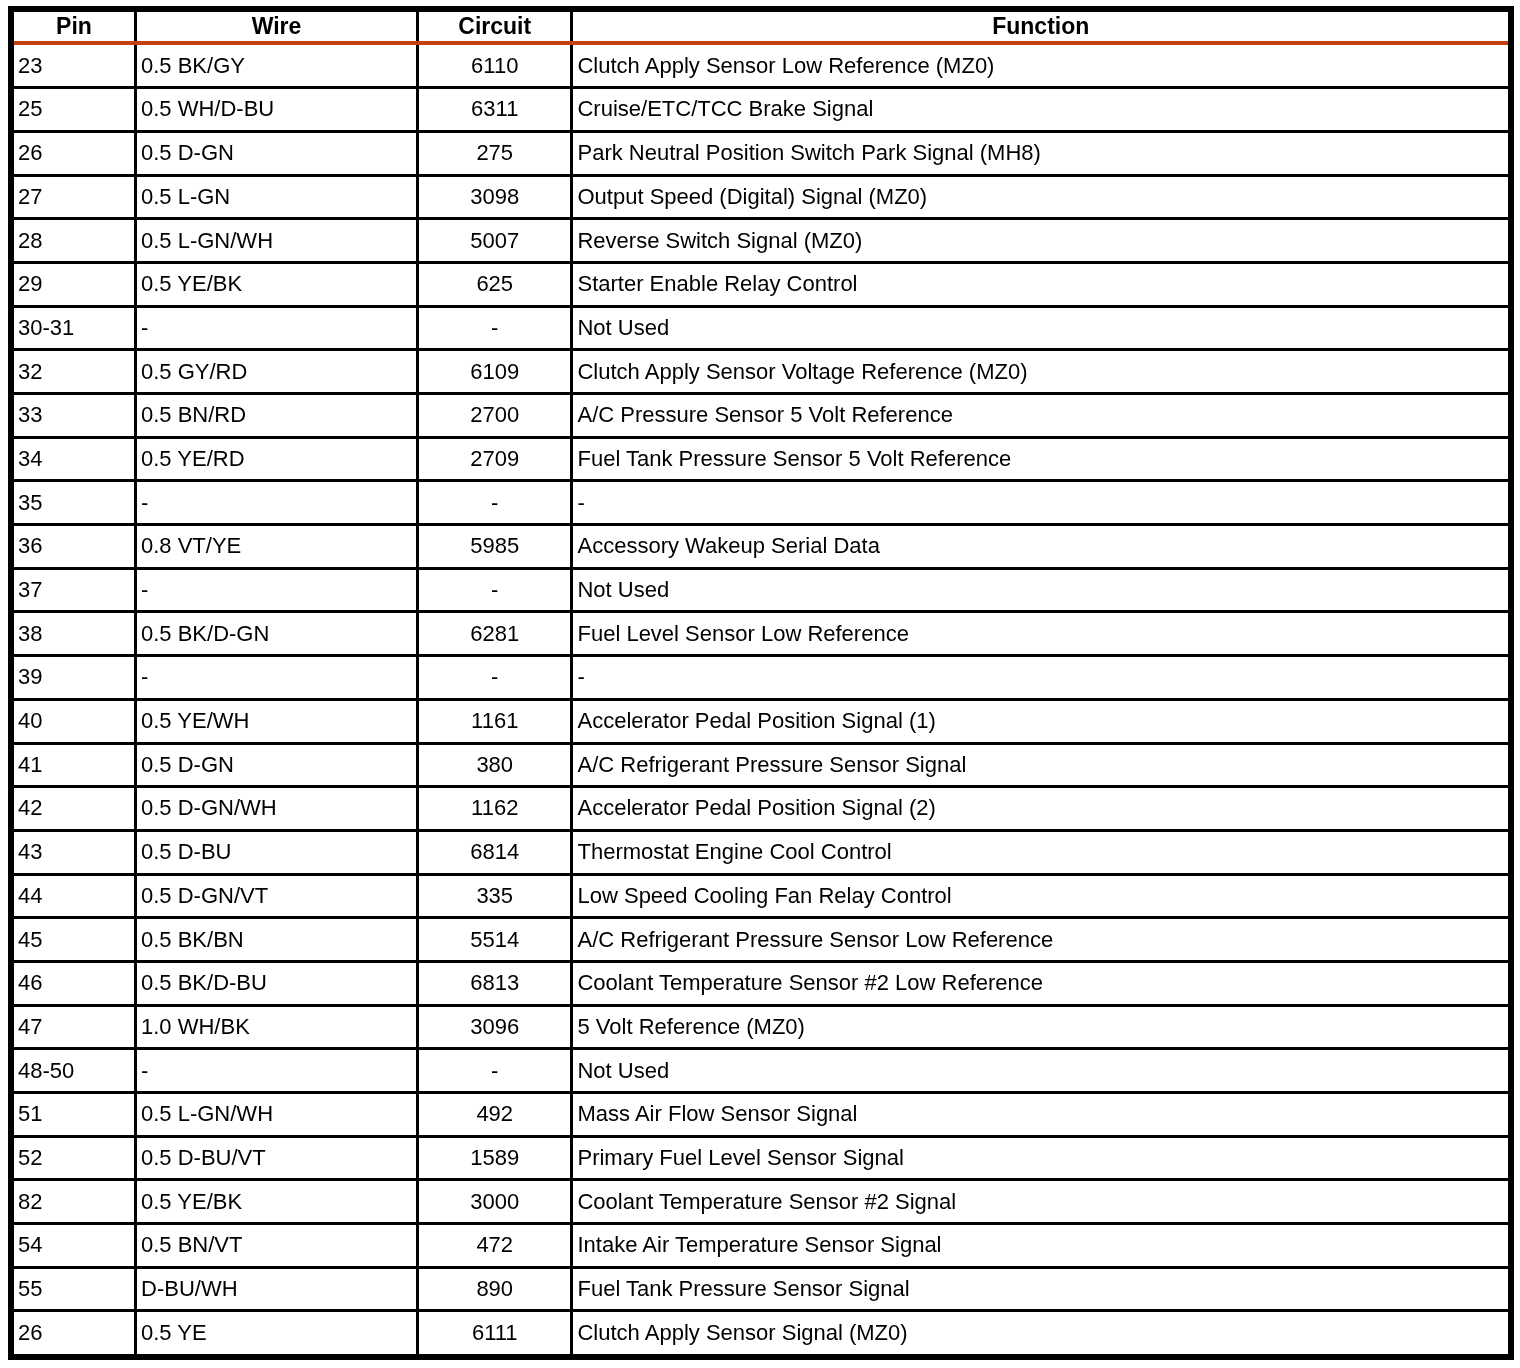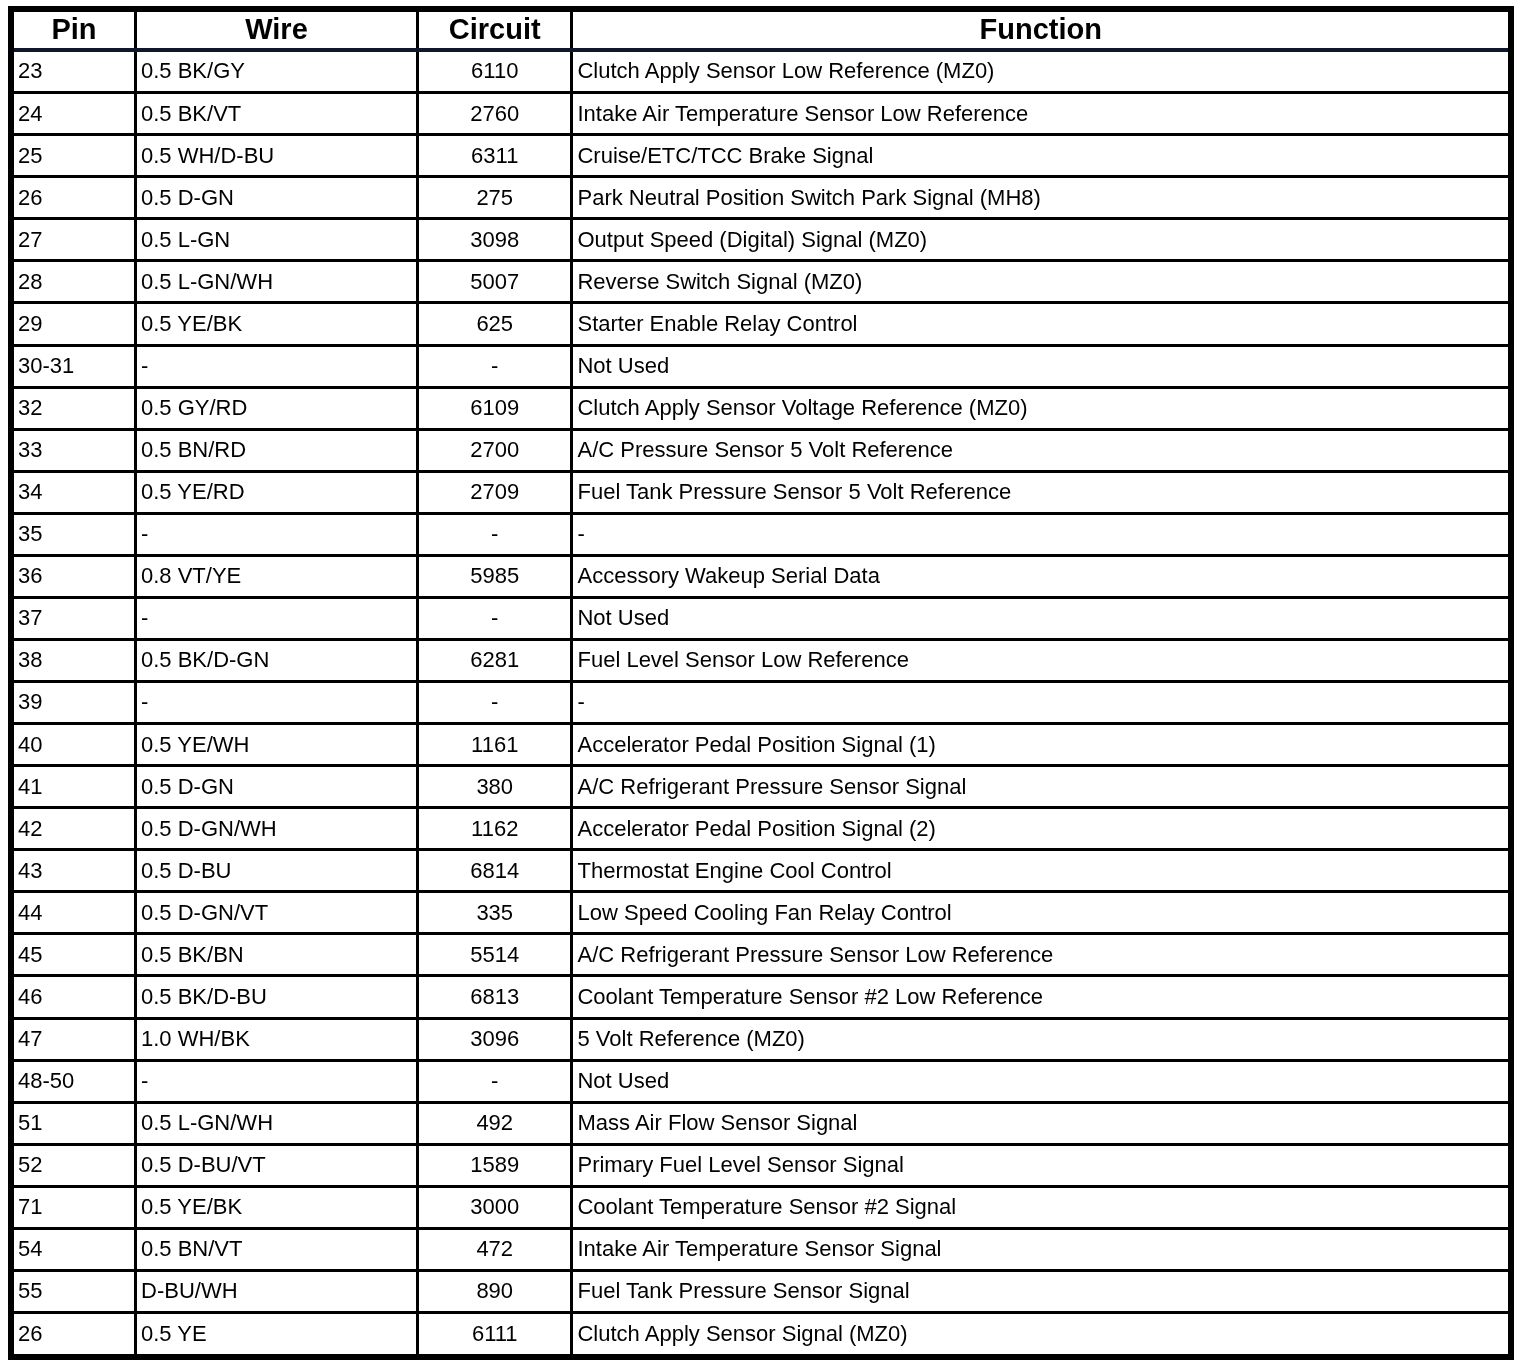--- a/index.html
+++ b/index.html
@@ -28,23 +28,23 @@
     color: #000000;
     font-size: 22px;
     line-height: 1.1;
     vertical-align: middle;
     padding: 2px 4px;
     overflow: hidden;
     white-space: nowrap;
   }
   table.pinout thead th {
     font-weight: bold;
-    font-size: 29px;
+    font-size: 23px;
     text-align: center;
-    border-bottom: 4px solid #0f172a;
+    border-bottom: 4px solid #c2410c;
   }
   col.col-pin      { width: 8.3%; }
   col.col-wire     { width: 18.8%; }
   col.col-circuit  { width: 10.3%; }
   col.col-function { width: 62.6%; }
   td.pin-cell      { text-align: left; }
   td.wire-cell     { text-align: left; }
   td.circuit-cell  { text-align: center; }
   td.function-cell { text-align: left; padding-left: 10px; }
 </style>
@@ -68,26 +68,20 @@
       </tr>
     </thead>
     <tbody>
         <tr>
           <td class="pin-cell">23</td>
           <td class="wire-cell">0.5 BK/GY</td>
           <td class="circuit-cell">6110</td>
           <td class="function-cell">Clutch Apply Sensor Low Reference (MZ0)</td>
         </tr>
         <tr>
-          <td class="pin-cell">24</td>
-          <td class="wire-cell">0.5 BK/VT</td>
-          <td class="circuit-cell">2760</td>
-          <td class="function-cell">Intake Air Temperature Sensor Low Reference</td>
-        </tr>
-        <tr>
           <td class="pin-cell">25</td>
           <td class="wire-cell">0.5 WH/D-BU</td>
           <td class="circuit-cell">6311</td>
           <td class="function-cell">Cruise/ETC/TCC Brake Signal</td>
         </tr>
         <tr>
           <td class="pin-cell">26</td>
           <td class="wire-cell">0.5 D-GN</td>
           <td class="circuit-cell">275</td>
           <td class="function-cell">Park Neutral Position Switch Park Signal (MH8)</td>
@@ -224,21 +218,21 @@
           <td class="circuit-cell">492</td>
           <td class="function-cell">Mass Air Flow Sensor Signal</td>
         </tr>
         <tr>
           <td class="pin-cell">52</td>
           <td class="wire-cell">0.5 D-BU/VT</td>
           <td class="circuit-cell">1589</td>
           <td class="function-cell">Primary Fuel Level Sensor Signal</td>
         </tr>
         <tr>
-          <td class="pin-cell">71</td>
+          <td class="pin-cell">82</td>
           <td class="wire-cell">0.5 YE/BK</td>
           <td class="circuit-cell">3000</td>
           <td class="function-cell">Coolant Temperature Sensor #2 Signal</td>
         </tr>
         <tr>
           <td class="pin-cell">54</td>
           <td class="wire-cell">0.5 BN/VT</td>
           <td class="circuit-cell">472</td>
           <td class="function-cell">Intake Air Temperature Sensor Signal</td>
         </tr>

